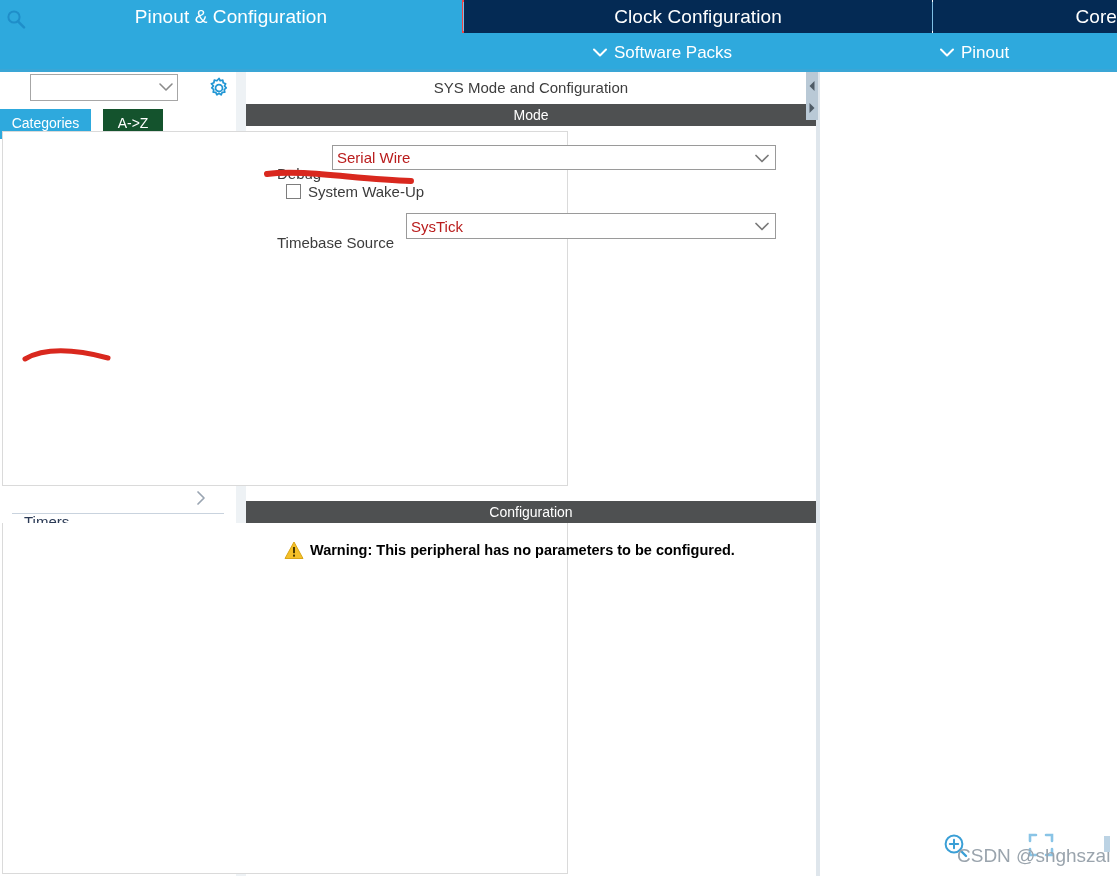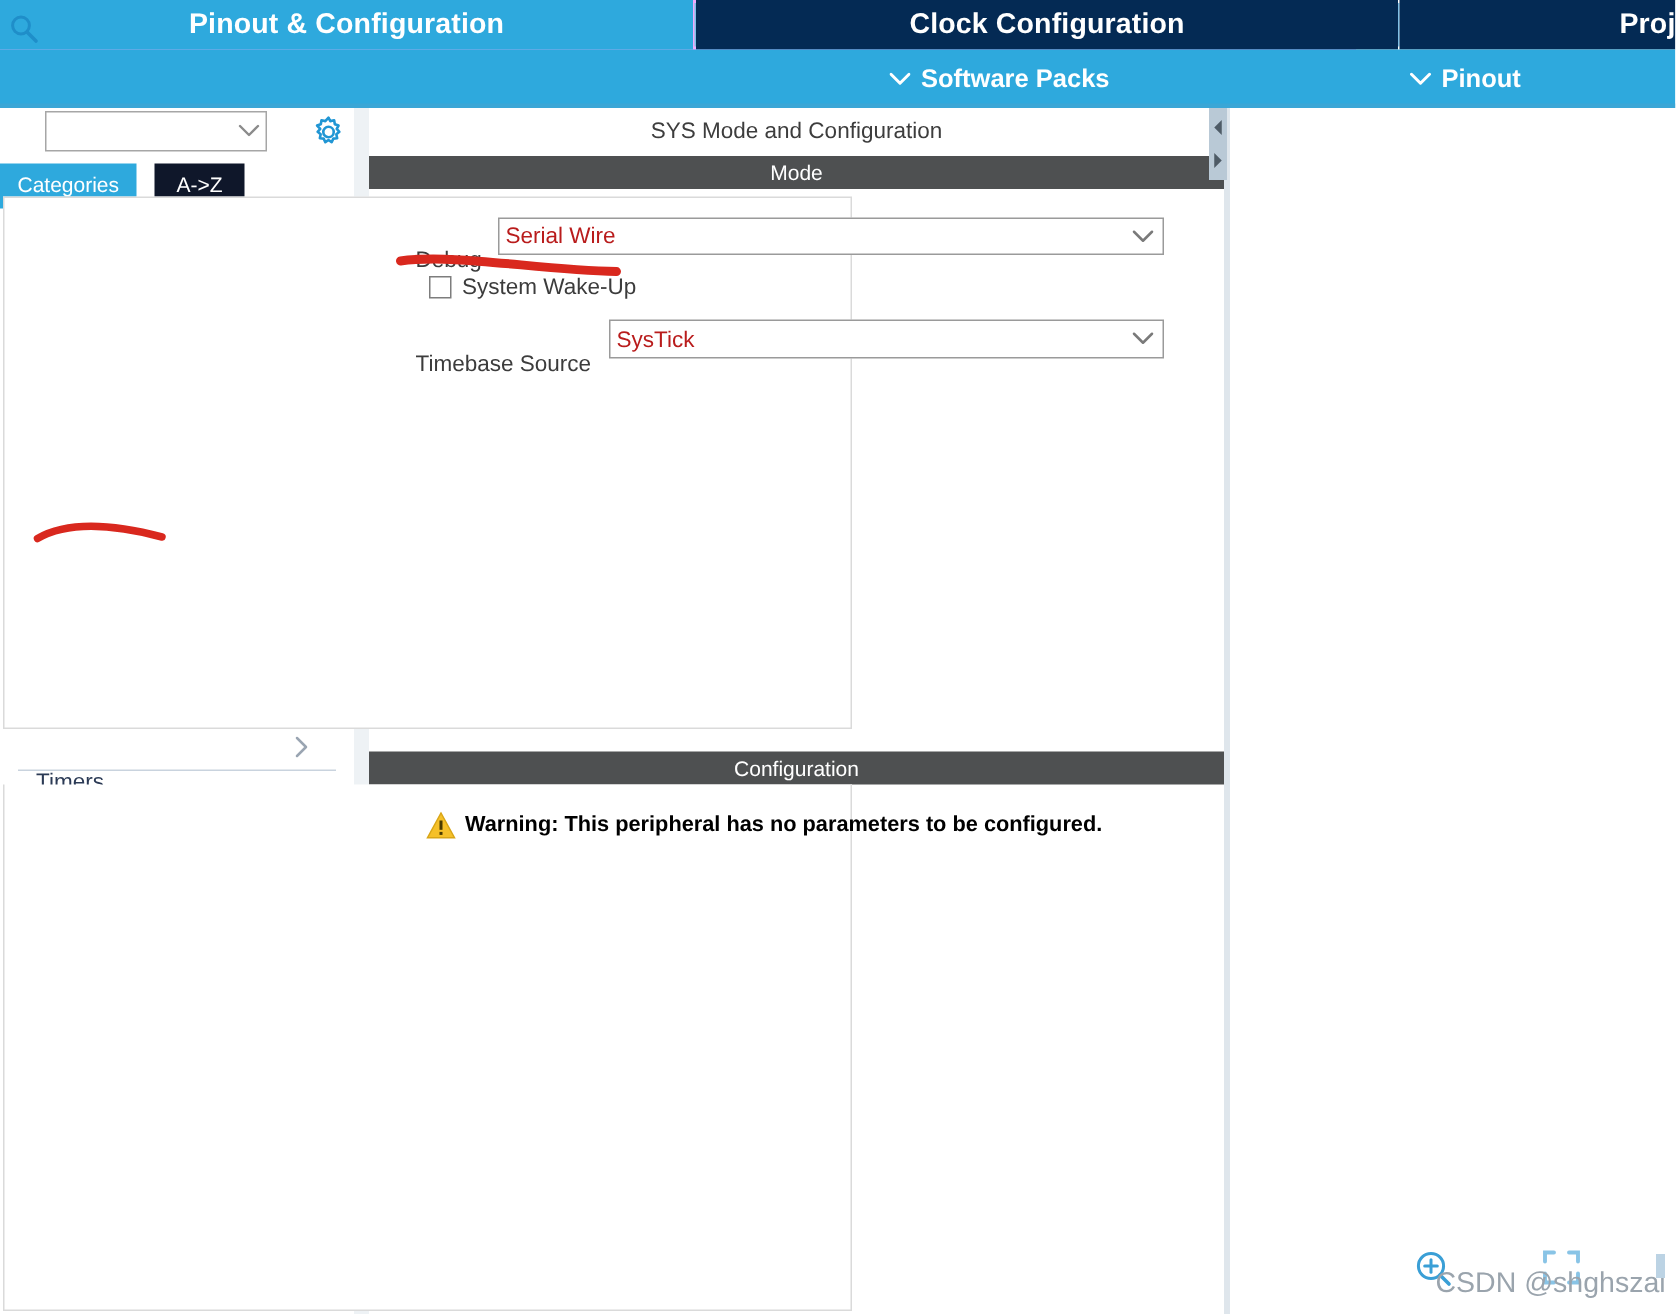--- a/index.html
+++ b/index.html
@@ -6,21 +6,21 @@
     margin: 0; padding: 0;
     width: 1117px; height: 876px;
     overflow: hidden;
     background: #ffffff;
     font-family: "Liberation Sans", sans-serif;
     -webkit-font-smoothing: antialiased;
   }
   #app { position: relative; width: 1117px; height: 876px; overflow: hidden; background:#fff; }
 
   
-  .ribbon { position:absolute; left:0; top:0; width:904px; height:72px; background:#f0abfc;font-weight:bold; }
+  .ribbon { position:absolute; left:0; top:0; width:904px; height:72px; background:#ef4444; }
   .tabstrip { position:absolute; left:0; top:0; width:1117px; height:33px; }
   .tab {
     position:absolute; top:0; height:33px;
     color:#ffffff; font-size:19px; line-height:33px;
     text-align:center; white-space:nowrap; overflow:hidden;
     letter-spacing:.1px;
   }
   .tab.active { background:#2ea9dd; }
   .tab.idle   { background:#042a54; }
   .tab-sep { position:absolute; top:2px; width:1px; height:29px; background:#7fbfe4; }
@@ -49,21 +49,21 @@
   }
   .search-chev { position:absolute; left:157px; top:80px; width:18px; height:14px; }
   .gear-icon { position:absolute; left:208px; top:77px; width:22px; height:22px; }
 
   .tabs2 { position:absolute; left:0; top:109px; width:236px; height:28px; background:#ffffff; }
   .tab2 {
     position:absolute; top:0; height:28px; line-height:28px;
     font-size:14px; text-align:center; white-space:nowrap;
   }
   .tab2.sel  { background:#2ea9dd; color:#ffffff; }
-  .tab2.unsel{ background:#0f172a; color:#ffffff; }
+  .tab2.unsel{ background:#14532d; color:#ffffff; }
   .tabs2-underline { position:absolute; left:0; top:136px; width:232px; height:3px; background:#2ea9dd; }
 
   .treearea { position:absolute; left:0; top:140px; width:236px; height:736px; background:#ffffff; overflow:hidden; }
 
   .grp-head {
     position:absolute; left:24px; width:188px; height:30px;
     font-size:15px; color:#2b3a55; line-height:30px; white-space:nowrap;
   }
   .grp-rule { position:absolute; left:12px; width:212px; height:1px; background:#c9d3de; }
   .grp-chevR { position:absolute; width:14px; height:14px; }
@@ -127,21 +127,21 @@
 <body>
 
 <div id="app">
 
   <div class="ribbon">
     <div class="tabstrip">
       <div class="tab active" style="left:0px; width:462px;">Pinout &amp; Configuration</div>
       <div class="tab-sep" style="left:463px;"></div>
       <div class="tab idle" style="left:464px; width:468px;">Clock Configuration</div>
       <div class="tab-sep" style="left:932px;"></div>
-      <div class="tab idle" style="left:933px; width:184px; text-align:right; padding-right:0px;">Proj</div>
+      <div class="tab idle" style="left:933px; width:184px; text-align:right; padding-right:0px;">Core</div>
     </div>
 
     <div class="subbar">
       <div class="subitem" style="left:593px;">
         <span class="chev">
           <svg width="14" height="9" viewBox="0 0 14 9">
               <path d="M1 1.5 L7 7.5 L13 1.5" fill="none" stroke="#ffffff" stroke-width="2" stroke-linecap="round" stroke-linejoin="round"></path>
             </svg>
         </span><span>Software Packs</span>
       </div>

